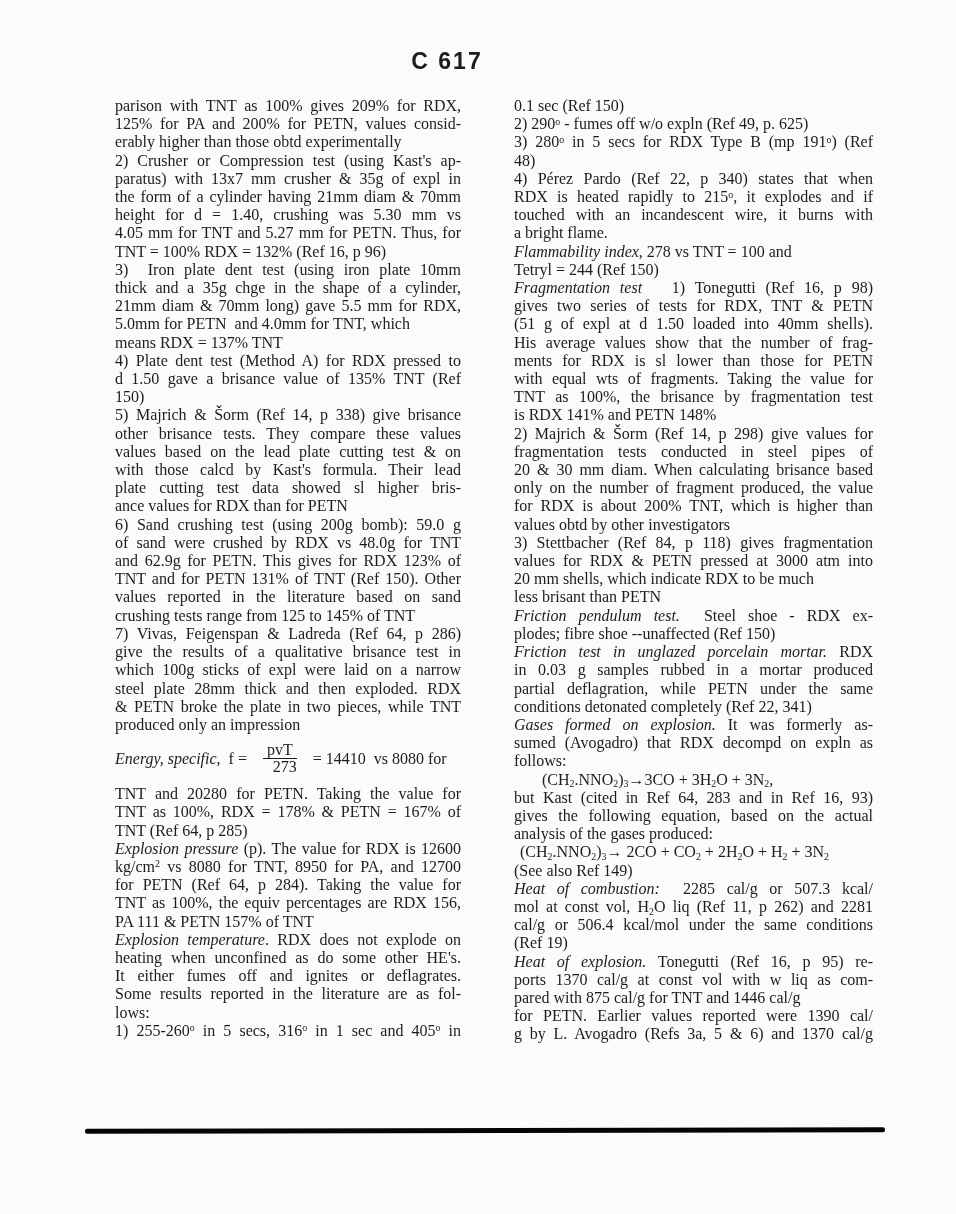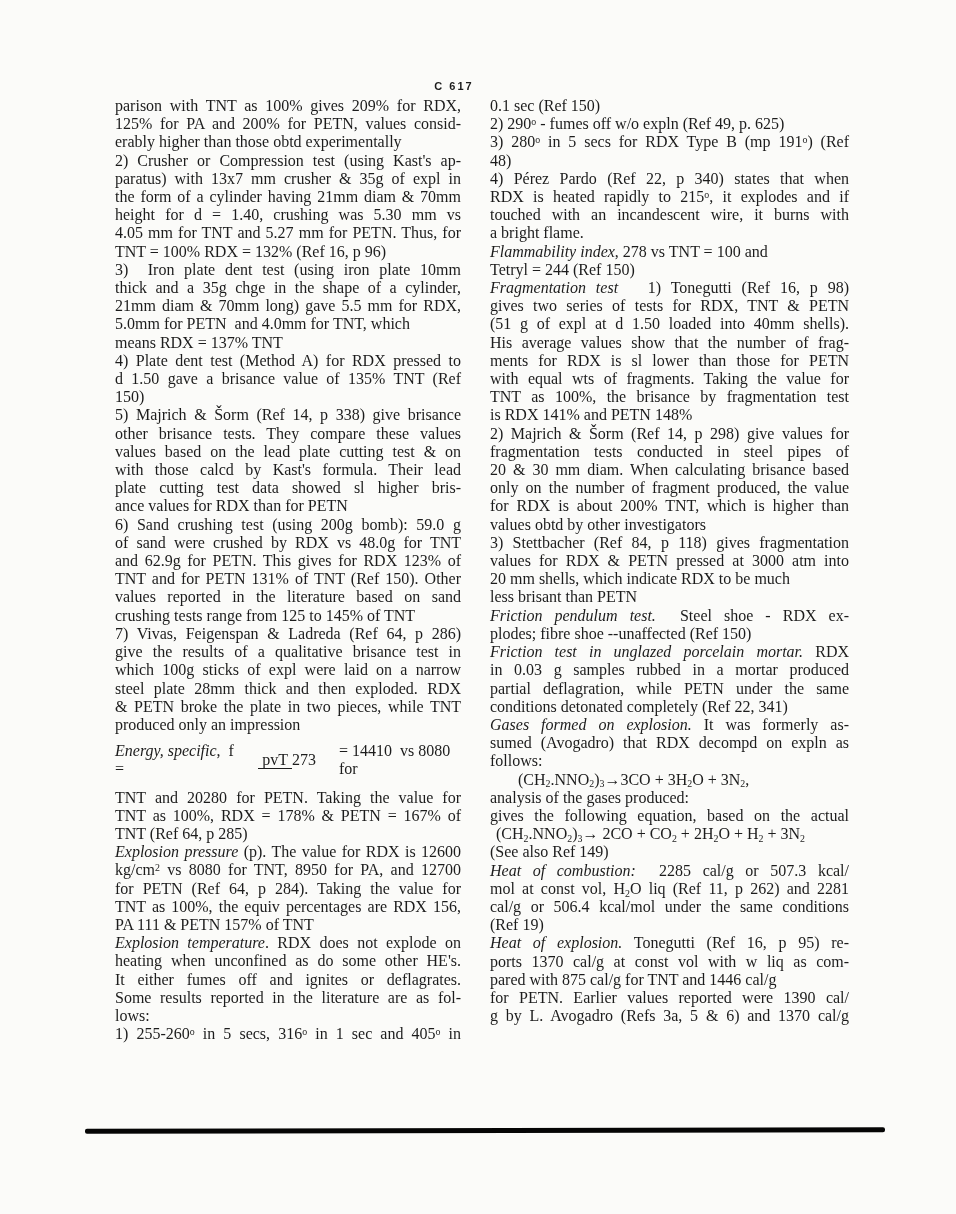--- a/index.html
+++ b/index.html
@@ -5,39 +5,39 @@
   html,body{margin:0;padding:0;}
   body{
     width:956px;height:1214px;
     background:#fbfbf9;
     position:relative;
     font-family:"Liberation Serif", serif;
     color:#1c1c1c;
     overflow:hidden;
   }
   .page-header{
-    position:absolute;top:48px;left:7px;width:894px;
+    position:absolute;top:48px;left:0;width:894px;
     text-align:center;
     font-family:"Liberation Sans", sans-serif;
-    font-weight:bold;font-size:11px;letter-spacing:2px;margin-top:32px;
+    font-weight:bold;font-size:23px;letter-spacing:2px;
   }
   .col{
     position:absolute;top:97px;
     font-size:16px;line-height:18.2px;
   }
   .col-left{left:115px;width:346px;}
-  .col-right{left:490px;width:359px;}
+  .col-right{left:514px;width:359px;}
   .tl{min-height:18.2px;}
   .jl{text-align:justify;text-align-last:justify;}
   .ind-lg{padding-left:28px;}
   .ind-sm{padding-left:6px;}
   sub{font-size:.62em;vertical-align:baseline;position:relative;top:.28em;line-height:0;}
   sup{font-size:.62em;vertical-align:baseline;position:relative;top:-.45em;line-height:0;}
   .frac-line{margin:8px 0 10px;display:flex;align-items:center;}
-  .frac{display:inline-flex;flex-direction:row;text-align:center;margin:0 23px;}
+  .frac{display:inline-flex;flex-direction:column;text-align:center;margin:0 16px;}
   .frac .num{display:block;padding:0 4px;border-bottom:1.4px solid #1c1c1c;line-height:16px;}
   .frac .den{display:block;line-height:16px;text-align:right;}
   .bottom-rule{
     position:absolute;left:85px;top:1128px;width:800px;height:5px;
     background:#050505;border-radius:2px;
     transform:rotate(-0.12deg);
   }
 </style>
 </head>
 <body>
@@ -137,22 +137,23 @@
       <div class="tl jl"><i>Friction pendulum test.</i>&nbsp; Steel shoe - RDX ex-</div>
       <div class="tl">plodes; fibre shoe --unaffected (Ref 150)</div>
       <div class="tl jl"><i>Friction test in unglazed porcelain mortar.</i> RDX</div>
       <div class="tl jl">in 0.03 g samples rubbed in a mortar produced</div>
       <div class="tl jl">partial deflagration, while PETN under the same</div>
       <div class="tl">conditions detonated completely (Ref 22, 341)</div>
       <div class="tl jl"><i>Gases formed on explosion.</i> It was formerly as-</div>
       <div class="tl jl">sumed (Avogadro) that RDX decompd on expln as</div>
       <div class="tl">follows:</div>
       <div class="tl ind-lg">(CH<sub>2</sub>.NNO<sub>2</sub>)<sub>3</sub>→3CO + 3H<sub>2</sub>O + 3N<sub>2</sub>,</div>
+      <div class="tl jl">but Kast (cited in Ref 64, 283 and in Ref 16, 93)</div>
+      <div class="tl jl">gives the following equation, based on the actual</div>
       <div class="tl">analysis of the gases produced:</div>
-      <div class="tl jl">gives the following equation, based on the actual</div>
       <div class="tl ind-sm">(CH<sub>2</sub>.NNO<sub>2</sub>)<sub>3</sub>→ 2CO + CO<sub>2</sub> + 2H<sub>2</sub>O + H<sub>2</sub> + 3N<sub>2</sub></div>
       <div class="tl">(See also Ref 149)</div>
       <div class="tl jl"><i>Heat of combustion:</i>&nbsp; 2285 cal/g or 507.3 kcal/</div>
       <div class="tl jl">mol at const vol, H<sub>2</sub>O liq (Ref 11, p 262) and 2281</div>
       <div class="tl jl">cal/g or 506.4 kcal/mol under the same conditions</div>
       <div class="tl">(Ref 19)</div>
       <div class="tl jl"><i>Heat of explosion.</i> Tonegutti (Ref 16, p 95) re-</div>
       <div class="tl jl">ports 1370 cal/g at const vol with w liq as com-</div>
       <div class="tl">pared with 875 cal/g for TNT and 1446 cal/g</div>
       <div class="tl jl">for PETN. Earlier values reported were 1390 cal/</div>

